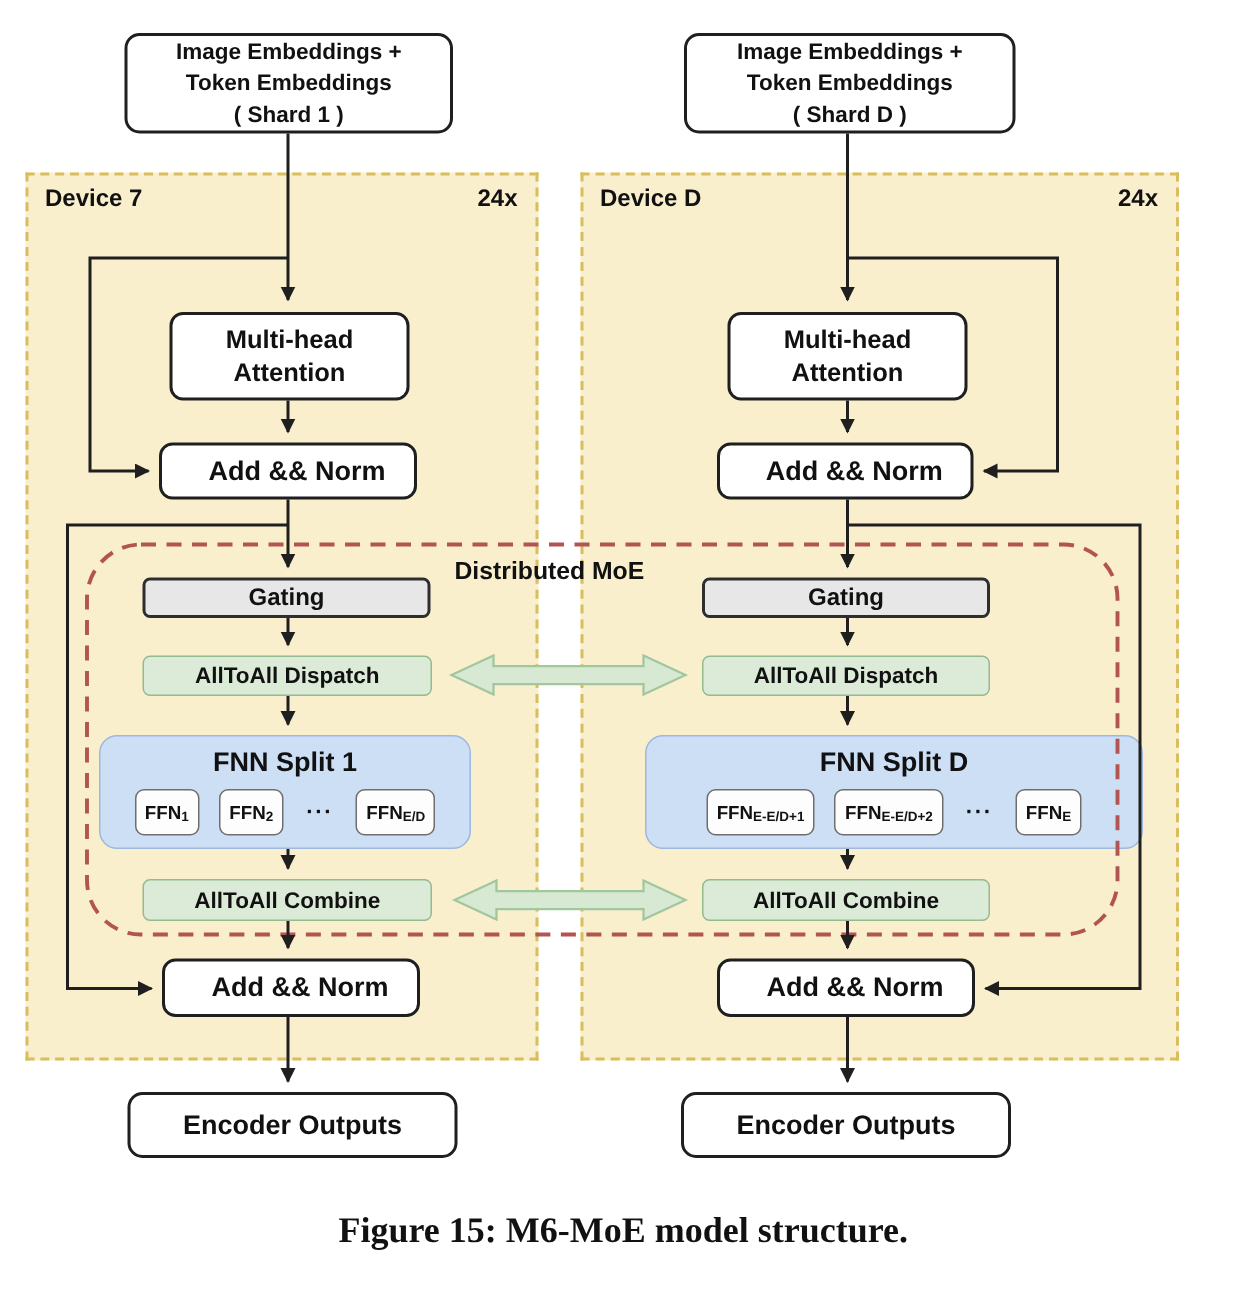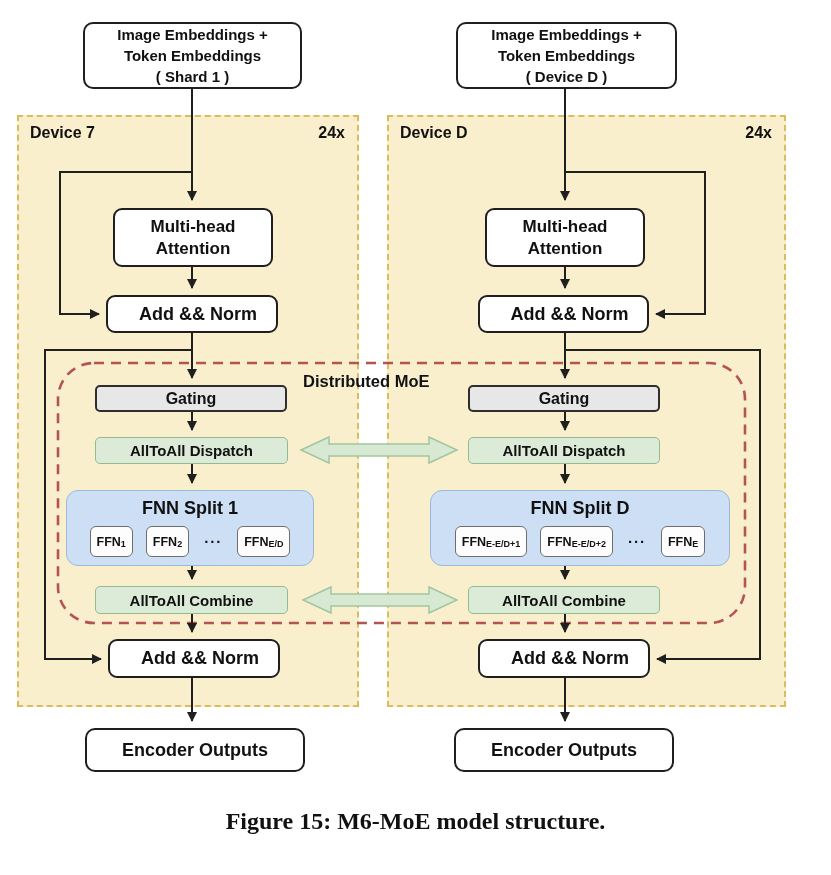--- a/index.html
+++ b/index.html
@@ -62,21 +62,21 @@
     <div>
       <div>Image Embeddings +</div>
       <div>Token Embeddings</div>
       <div>( Shard 1 )</div>
     </div>
   </div>
   <div class="abs node shard" style="left:456px;top:22px;width:221px;height:67px;">
     <div>
       <div>Image Embeddings +</div>
       <div>Token Embeddings</div>
-      <div>( Device D )</div>
+      <div>( Shard D )</div>
     </div>
   </div>
 
   <div class="abs node rounded mha" style="left:113px;top:208px;width:160px;height:59px;">Multi-head Attention</div>
   <div class="abs node rounded addnorm" style="left:106px;top:295px;width:172px;height:38px;">Add &amp;&amp; Norm</div>
   <div class="abs node pill gating" style="left:95px;top:385px;width:192px;height:27px;">Gating</div>
   <div class="abs node pill greenbox" style="left:95px;top:437px;width:193px;height:27px;">AllToAll Dispatch</div>
   <div class="abs fnn" style="left:66px;top:490px;width:248px;height:76px;">
     <div class="fnn-title">FNN Split 1</div>
     <div class="ffn-row gap13">
@@ -96,21 +96,21 @@
     </div>
   </div>
   <div class="abs node pill greenbox" style="left:95px;top:586px;width:193px;height:28px;">AllToAll Combine</div>
   <div class="abs node rounded addnorm" style="left:108px;top:639px;width:172px;height:39px;">Add &amp;&amp; Norm</div>
   <div class="abs node encoder" style="left:85px;top:728px;width:220px;height:44px;">Encoder Outputs</div>
 
   <div class="abs node rounded mha" style="left:485px;top:208px;width:160px;height:59px;">Multi-head Attention</div>
   <div class="abs node rounded addnorm" style="left:478px;top:295px;width:171px;height:38px;">Add &amp;&amp; Norm</div>
   <div class="abs node pill gating" style="left:468px;top:385px;width:192px;height:27px;">Gating</div>
   <div class="abs node pill greenbox" style="left:468px;top:437px;width:192px;height:27px;">AllToAll Dispatch</div>
-  <div class="abs fnn" style="left:430px;top:490px;width:300px;height:76px;">
+  <div class="abs fnn" style="left:430px;top:490px;width:332px;height:76px;">
     <div class="fnn-title">FNN Split D</div>
     <div class="ffn-row gap13">
       <span class="ffn">
           <span>FFN</span>
           <sub>E-E/D+1</sub>
         </span>
       <span class="ffn">
           <span>FFN</span>
           <sub>E-E/D+2</sub>
         </span>

